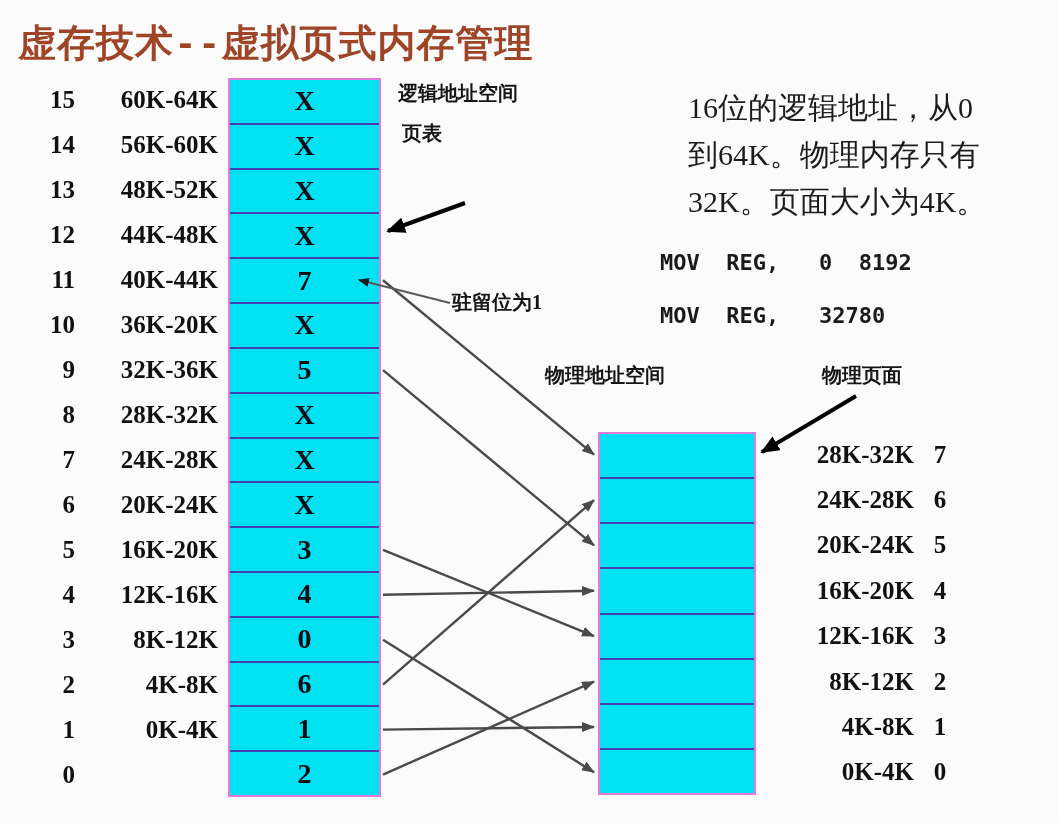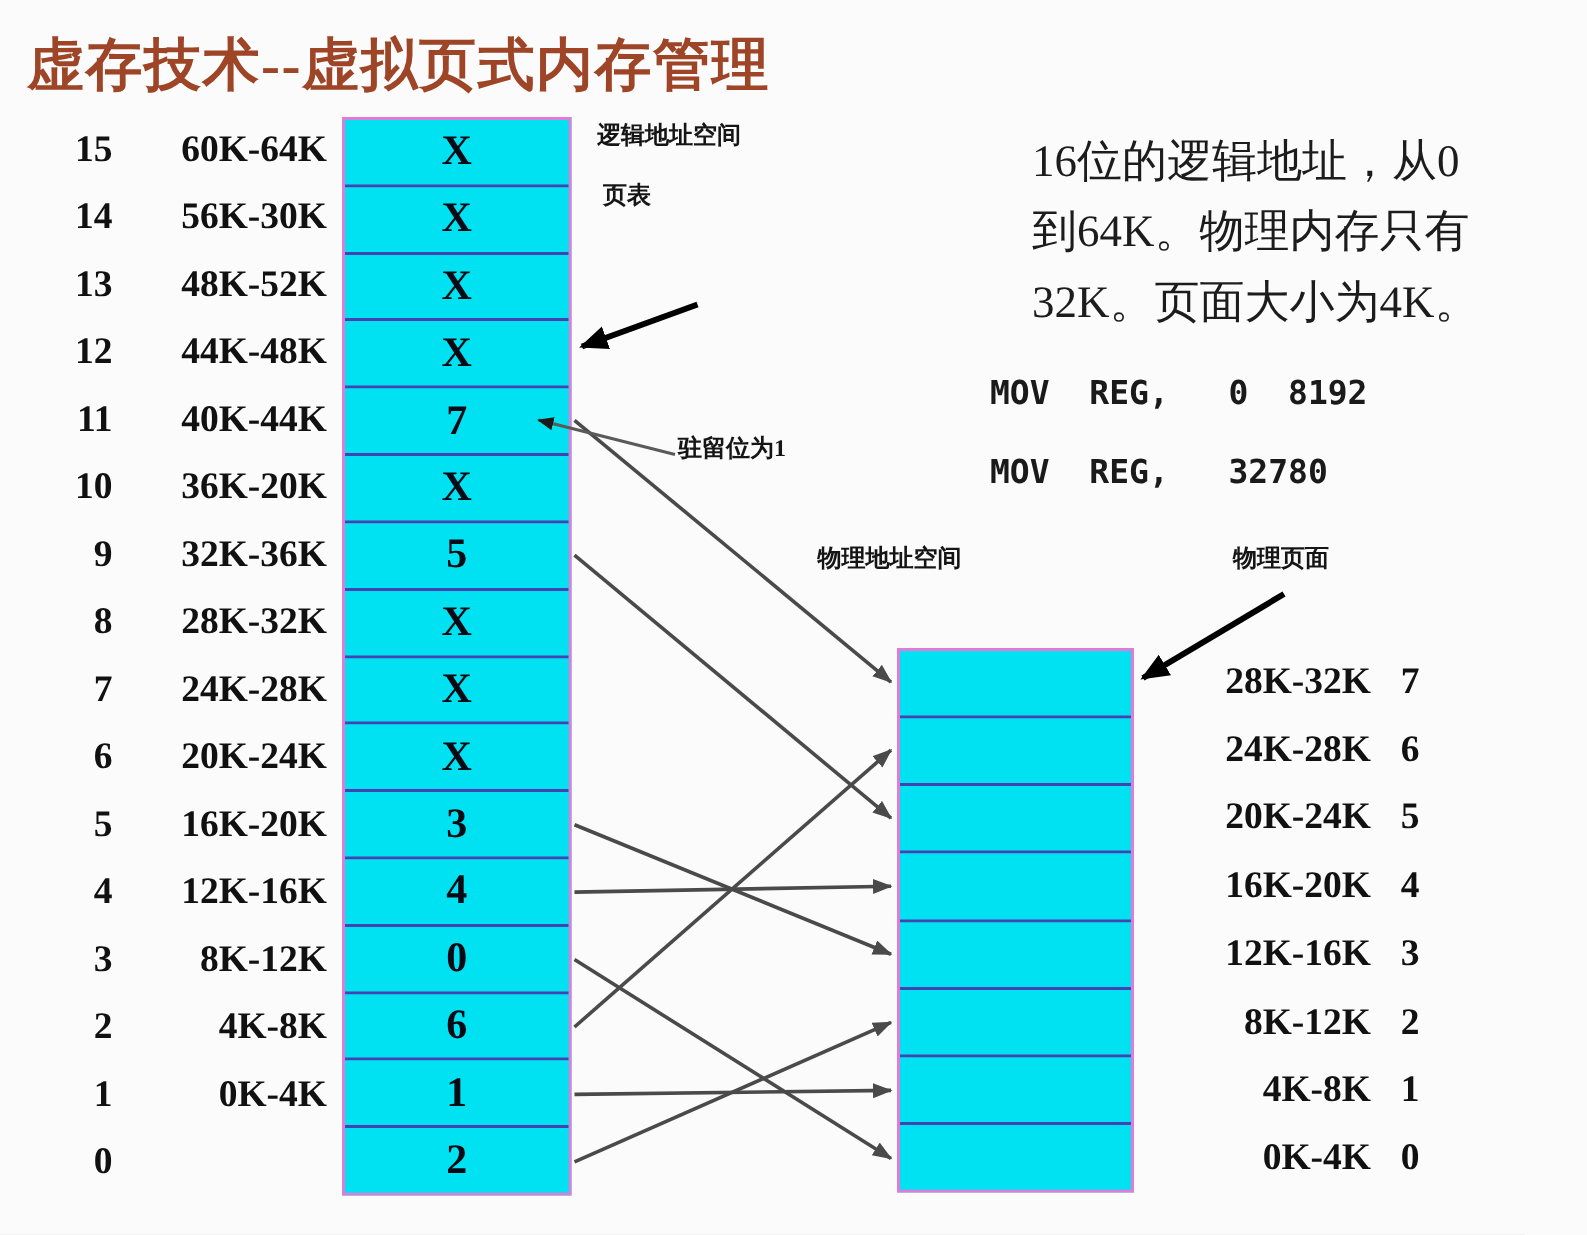--- a/index.html
+++ b/index.html
@@ -2,37 +2,37 @@
 <html style="--cell: #00e2f2; --title-color: #9e4527;"><head>
 <meta charset="utf-8">
 <style>
   html,body{margin:0;padding:0;background:#e9e9e9;}
   .stage{
     position:relative;width:1058px;height:823px;background:#fbfbfb;
     font-family:"Liberation Serif","DejaVu Serif",serif;color:#111;overflow:hidden;
   }
   .title{
     position:absolute;left:18px;top:18px;font-size:38px;font-weight:bold;
-    color:var(--title-color,#9e4527);letter-spacing:1px;white-space:nowrap;
+    color:var(--title-color,#9e4527);letter-spacing:1px;white-space:nowrap;font-family:Liberation Mono, monospace;
   }
   .col{position:absolute;text-align:center;}
   .rowline{display:flex;align-items:center;font-weight:bold;font-size:25px;white-space:nowrap;}
   .rowline.right{justify-content:flex-end;}
   .rowline.center{justify-content:center;}
   .memtable{
     position:absolute;border:2px solid #e27ad8;background:var(--cell,#00e2f2);
     display:flex;flex-direction:column;box-sizing:border-box;
   }
   .memtable .cell{
     flex:1;display:flex;align-items:center;justify-content:center;
     border-bottom:2px solid #4343b2;background:var(--cell,#00e2f2);
     font-weight:bold;font-size:28px;color:#0a0a14;
   }
   .memtable .cell:last-child{border-bottom:none;}
-  .cjk-label{position:absolute;font-weight:bold;font-size:16px;color:#151515;white-space:nowrap;}
+  .cjk-label{position:absolute;font-weight:bold;font-size:20px;color:#151515;white-space:nowrap;}
   .desc{
     position:absolute;left:688px;top:84px;width:372px;font-size:30px;line-height:47px;
     color:#1c1c1c;white-space:nowrap;
   }
   .mov{
     position:absolute;left:660px;font-family:"DejaVu Sans Mono","Liberation Mono",monospace;
     font-size:22px;font-weight:600;color:#1a1a1a;white-space:pre;
   }
   svg.overlay{position:absolute;left:0;top:0;pointer-events:none;}
 </style>
@@ -56,21 +56,21 @@
       <div class="rowline right" style="height: 44.9375px;">6</div>
       <div class="rowline right" style="height: 44.9375px;">5</div>
       <div class="rowline right" style="height: 44.9375px;">4</div>
       <div class="rowline right" style="height: 44.9375px;">3</div>
       <div class="rowline right" style="height: 44.9375px;">2</div>
       <div class="rowline right" style="height: 44.9375px;">1</div>
       <div class="rowline right" style="height: 44.9375px;">0</div>
     </div>
   <div class="col" id="pt-ranges" style="left:80px;top:78px;width:138px;">
       <div class="rowline right" style="height: 44.9375px;">60K-64K</div>
-      <div class="rowline right" style="height: 44.9375px;">56K-30K</div>
+      <div class="rowline right" style="height: 44.9375px;">56K-60K</div>
       <div class="rowline right" style="height: 44.9375px;">48K-52K</div>
       <div class="rowline right" style="height: 44.9375px;">44K-48K</div>
       <div class="rowline right" style="height: 44.9375px;">40K-44K</div>
       <div class="rowline right" style="height: 44.9375px;">36K-20K</div>
       <div class="rowline right" style="height: 44.9375px;">32K-36K</div>
       <div class="rowline right" style="height: 44.9375px;">28K-32K</div>
       <div class="rowline right" style="height: 44.9375px;">24K-28K</div>
       <div class="rowline right" style="height: 44.9375px;">20K-24K</div>
       <div class="rowline right" style="height: 44.9375px;">16K-20K</div>
       <div class="rowline right" style="height: 44.9375px;">12K-16K</div>

